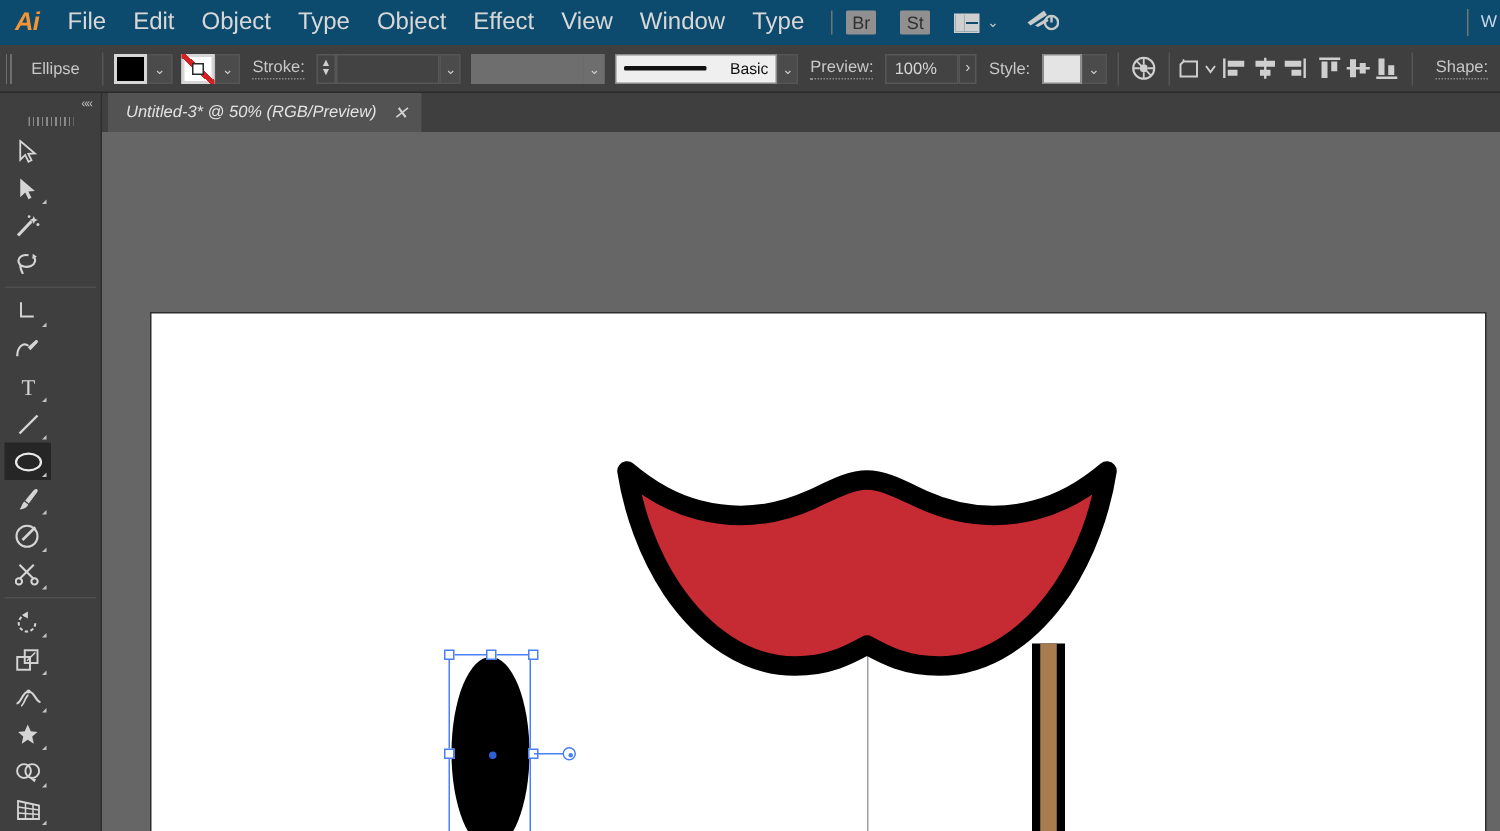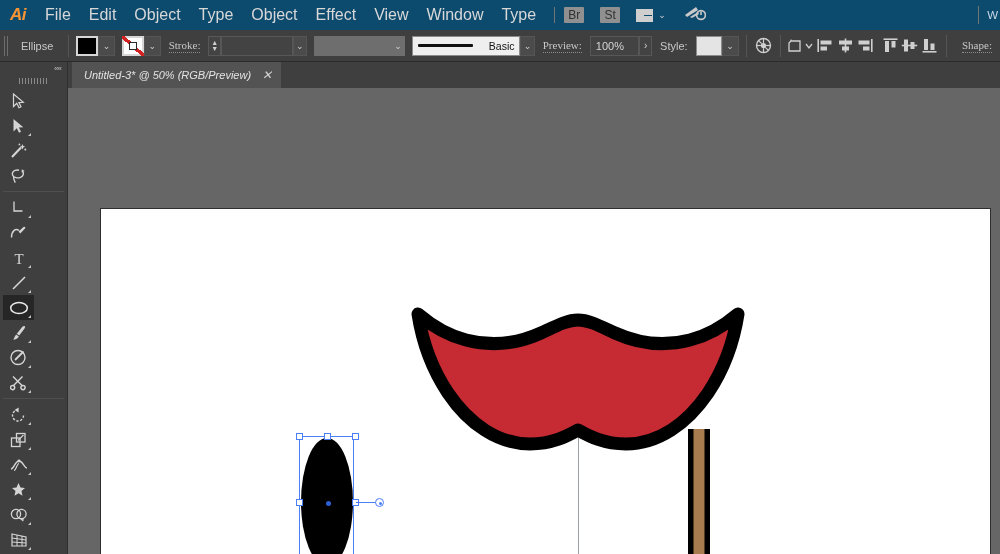--- a/index.html
+++ b/index.html
@@ -51,21 +51,21 @@
 
   
   .controlbar {
     position: absolute; top: 30px; left: 0; width: 1000px; height: 32px;
     background: #3f3f3f; border-bottom: 1px solid #2b2b2b;
     display: flex; align-items: center; padding-left: 4px;
   }
   .grip { width: 6px; height: 20px; margin-right: 4px;
     background: repeating-linear-gradient(90deg,#6e6e6e 0 1px, transparent 1px 3px); }
   .cb-label { color: #c8c8c8; font-size: 11px; margin: 0 8px; white-space: nowrap; }
-  .cb-label.dotted { border-bottom: 1px dotted #8c8c8c; padding-bottom: 1px; font-family: Liberation Serif, serif;}
+  .cb-label.dotted { border-bottom: 1px dotted #8c8c8c; padding-bottom: 1px;}
   .cb-sep { width: 1px; height: 22px; background: #555; margin: 0 7px; }
   .swatch-wrap { display: flex; align-items: center; cursor: pointer; }
   .swatch {
     width: 22px; height: 20px; background: #000;
     border: 2px solid #d6d6d6; position: relative;
   }
   .swatch.none-sw { background: #fff; }
   .swatch.none-sw::after {
     content: ""; position: absolute; left: -2px; top: -2px; right: -2px; bottom: -2px;
     background: linear-gradient(to top right, transparent 44%, #d32222 44%, #d32222 56%, transparent 56%);

